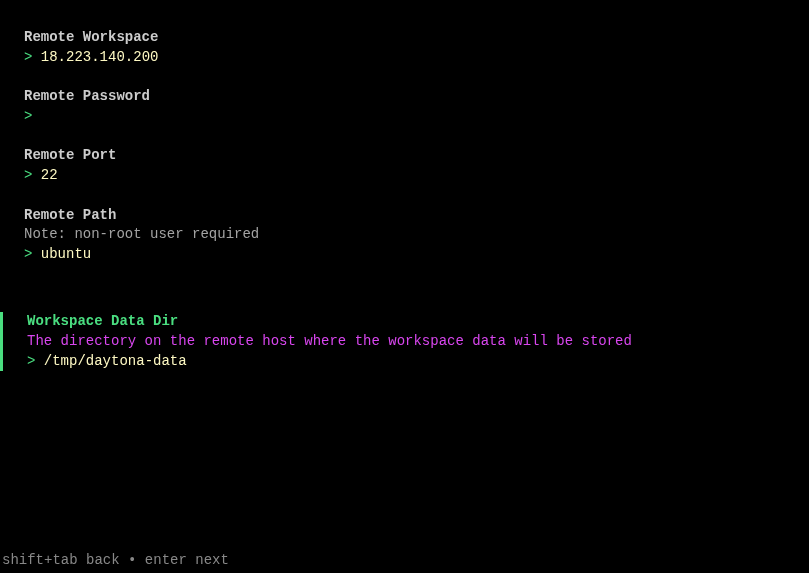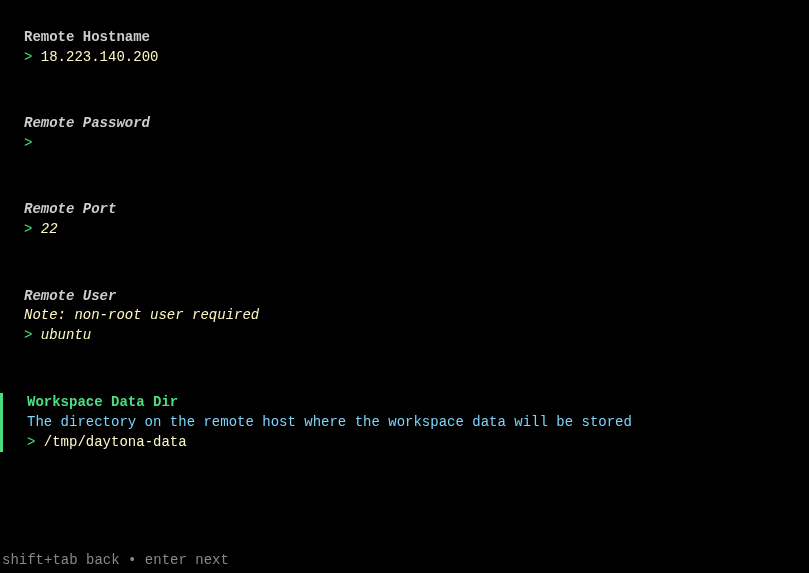--- a/index.html
+++ b/index.html
@@ -24,37 +24,36 @@
     }
     .form-section:first-child {
       margin-top: 28px;
     }
     .form-section.active {
       border-left: 3px solid #4ade80;
       margin-top: 48px;
       padding-top: 0;
     }
     .form-section-gap-large {
-      margin-top: 47px;
-      font-style: italic;
+      margin-top: 20px;
     }
     .field-label {
       color: #cccccc;
       font-weight: bold;
       display: block;
     }
     .field-label.active {
       color: #4ade80;
     }
     .field-note {
-      color: #fef9c3;
+      color: #a3a3a3;
       display: block;
     }
     .field-description {
-      color: #7dd3fc;
+      color: #d946ef;
       display: block;
     }
     .input-line {
       display: block;
       margin-top: 0;
     }
     .prompt-char {
       color: #4ade80;
     }
     .field-value {
@@ -71,21 +70,21 @@
       width: 100%;
       height: 100%;
     }
   </style>
 </head>
 <body>
 
 <div class="container">
 
   <div class="form-section">
-    <span class="field-label">Remote Hostname</span>
+    <span class="field-label">Remote Workspace</span>
     <span class="input-line">
       <span class="prompt-char">&gt;</span>
       <span class="field-value">18.223.140.200</span>
     </span>
   </div>
 
   <div class="form-section form-section-gap-large">
     <span class="field-label">Remote Password</span>
     <span class="input-line">
       <span class="prompt-char">&gt;</span>
@@ -95,21 +94,21 @@
 
   <div class="form-section form-section-gap-large">
     <span class="field-label">Remote Port</span>
     <span class="input-line">
       <span class="prompt-char">&gt;</span>
       <span class="field-value">22</span>
     </span>
   </div>
 
   <div class="form-section form-section-gap-large">
-    <span class="field-label">Remote User</span>
+    <span class="field-label">Remote Path</span>
     <span class="field-note">Note: non-root user required</span>
     <span class="input-line">
       <span class="prompt-char">&gt;</span>
       <span class="field-value">ubuntu</span>
     </span>
   </div>
 
   <div class="form-section form-section-gap-large">
   </div>
 

